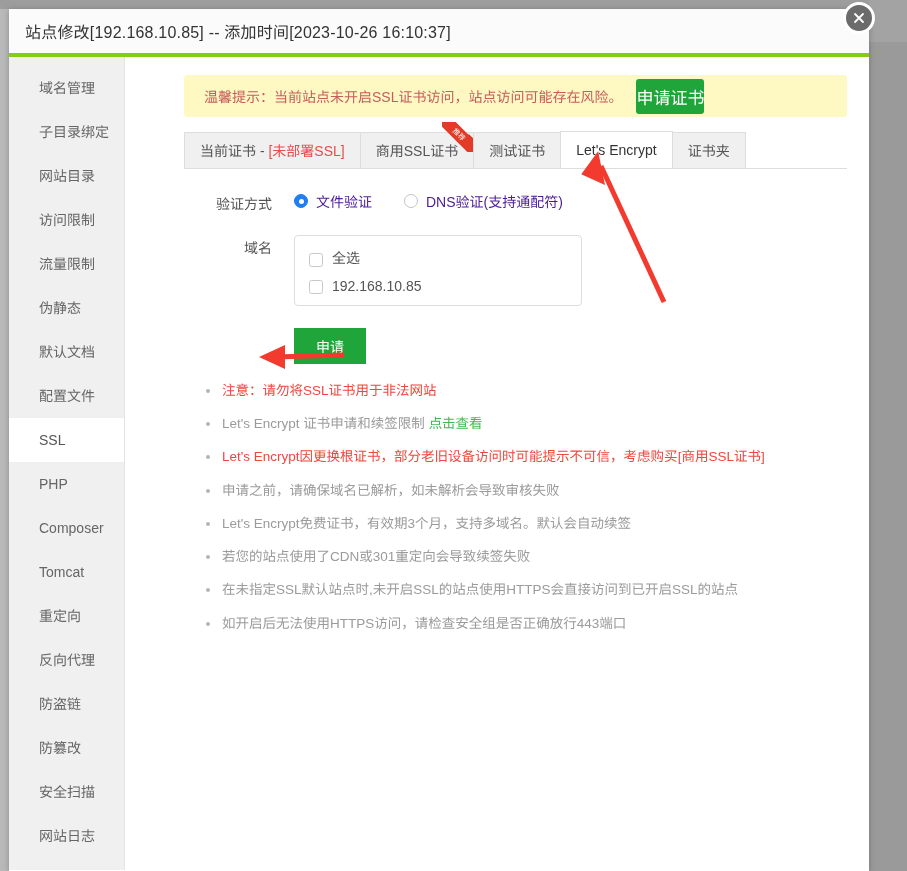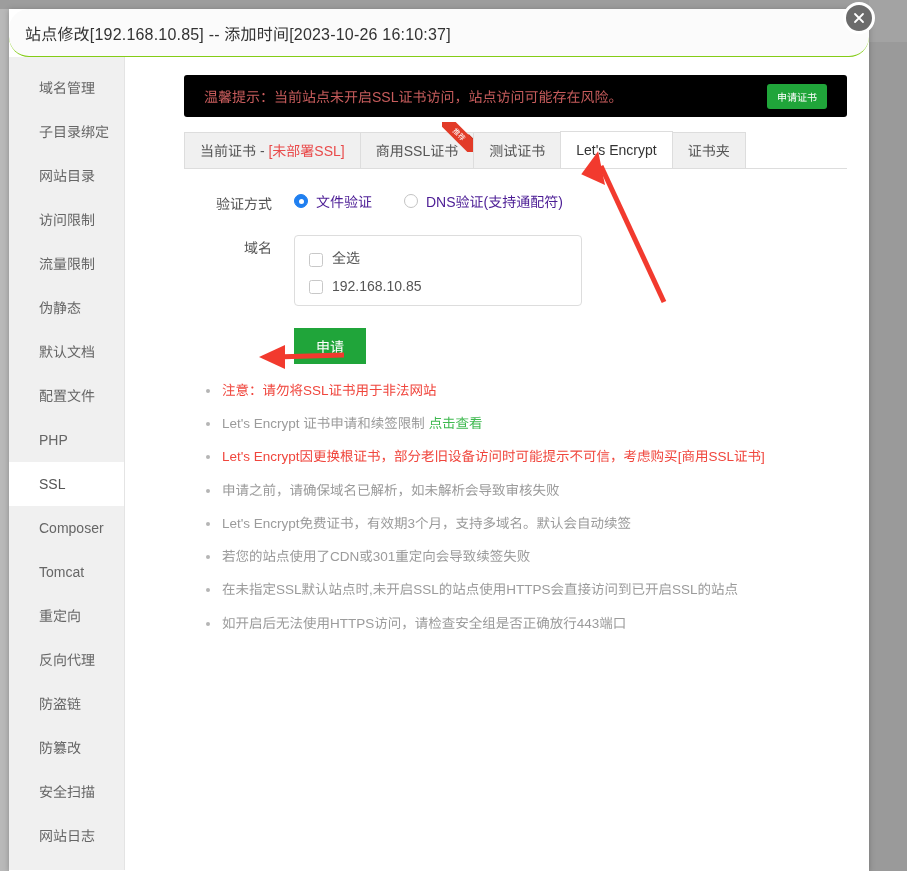--- a/index.html
+++ b/index.html
@@ -52,27 +52,26 @@
     position: absolute;
     left: 9px; top: 9px;
     width: 860px;
     height: 862px;
     background: #ffffff;
     box-shadow: 0 1px 6px rgba(0,0,0,.25);
     overflow: hidden;
   }
   .dialog-header {
     height: 48px;
-    border-bottom: 1px solid #84cc16;
+    border-bottom: 4px solid #84cc16;
     background: #fbfbfb;
     display: flex;
     align-items: center;
     padding-left: 16px;
     box-sizing: border-box;
-    border-radius: 20px;
   }
   .dialog-title {
     font-size: 16px;
     color: #333;
     letter-spacing: .2px;
     white-space: nowrap;
   }
 
   .close-btn {
     position: absolute;
@@ -123,42 +122,41 @@
 
   .content {
     flex: 1;
     padding: 18px 22px 0 22px;
     box-sizing: border-box;
     position: relative;
   }
 
   
   .alert {
-    background: #000000;
+    background: #fef9c3;
     border-radius: 3px;
     height: 42px;
     display: flex;
     align-items: center;
     padding: 0 20px;
     box-sizing: border-box;
     margin-bottom: 14px;
-    justify-content: space-between;
   }
   .alert-text {
     font-size: 14px;
     color: #c75c5c;
   }
   .alert-btn {
     margin-left: 14px;
     background: #20a53a;
     color: #fff;
-    font-size: 10px;
+    font-size: 17px;
     border: none;
     border-radius: 3px;
-    padding: 5px 10px;
+    padding: 5px 0;
     cursor: pointer;
     font-family: inherit;
     white-space: nowrap;
   }
 
   
   .tabs {
     display: flex;
     align-items: flex-end;
     border-bottom: 1px solid #ddd;
@@ -389,22 +387,22 @@
 
       <div class="sidebar" id="sidebar">
           <div class="side-item"><span>域名管理</span></div>
           <div class="side-item"><span>子目录绑定</span></div>
           <div class="side-item"><span>网站目录</span></div>
           <div class="side-item"><span>访问限制</span></div>
           <div class="side-item"><span>流量限制</span></div>
           <div class="side-item"><span>伪静态</span></div>
           <div class="side-item"><span>默认文档</span></div>
           <div class="side-item"><span>配置文件</span></div>
+          <div class="side-item active"><span>SSL</span></div>
           <div class="side-item"><span>PHP</span></div>
-          <div class="side-item active"><span>SSL</span></div>
           <div class="side-item"><span>Composer</span></div>
           <div class="side-item"><span>Tomcat</span></div>
           <div class="side-item"><span>重定向</span></div>
           <div class="side-item"><span>反向代理</span></div>
           <div class="side-item"><span>防盗链</span></div>
           <div class="side-item"><span>防篡改</span></div>
           <div class="side-item"><span>安全扫描</span></div>
           <div class="side-item"><span>网站日志</span></div>
         </div>
 

